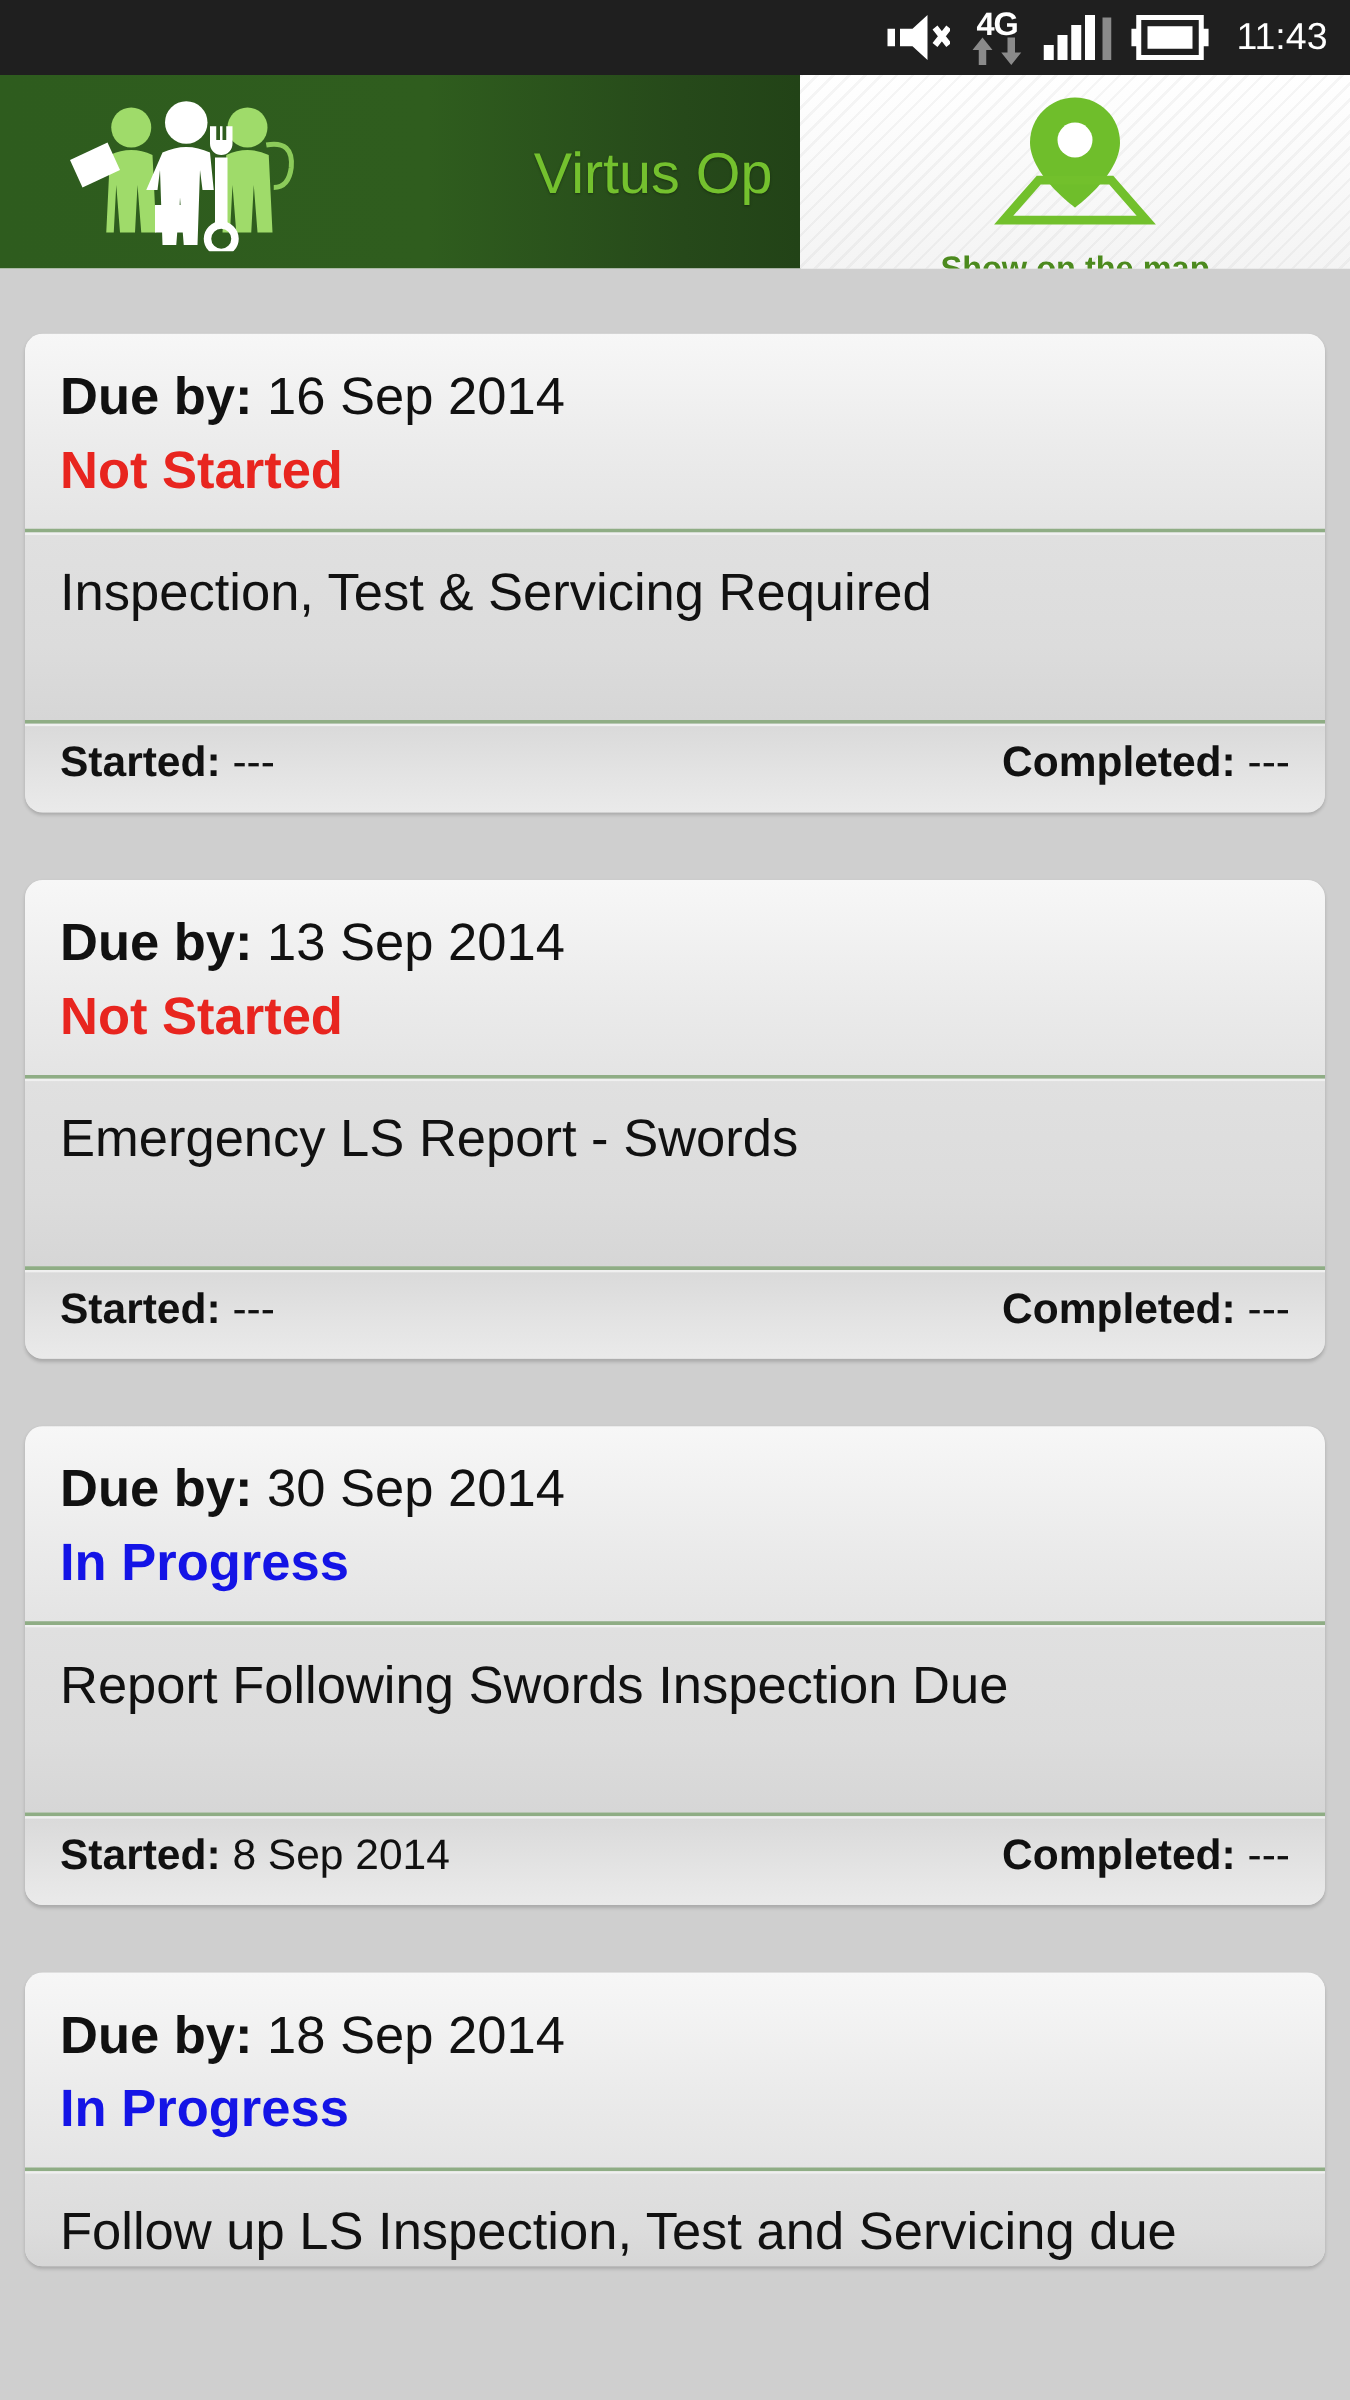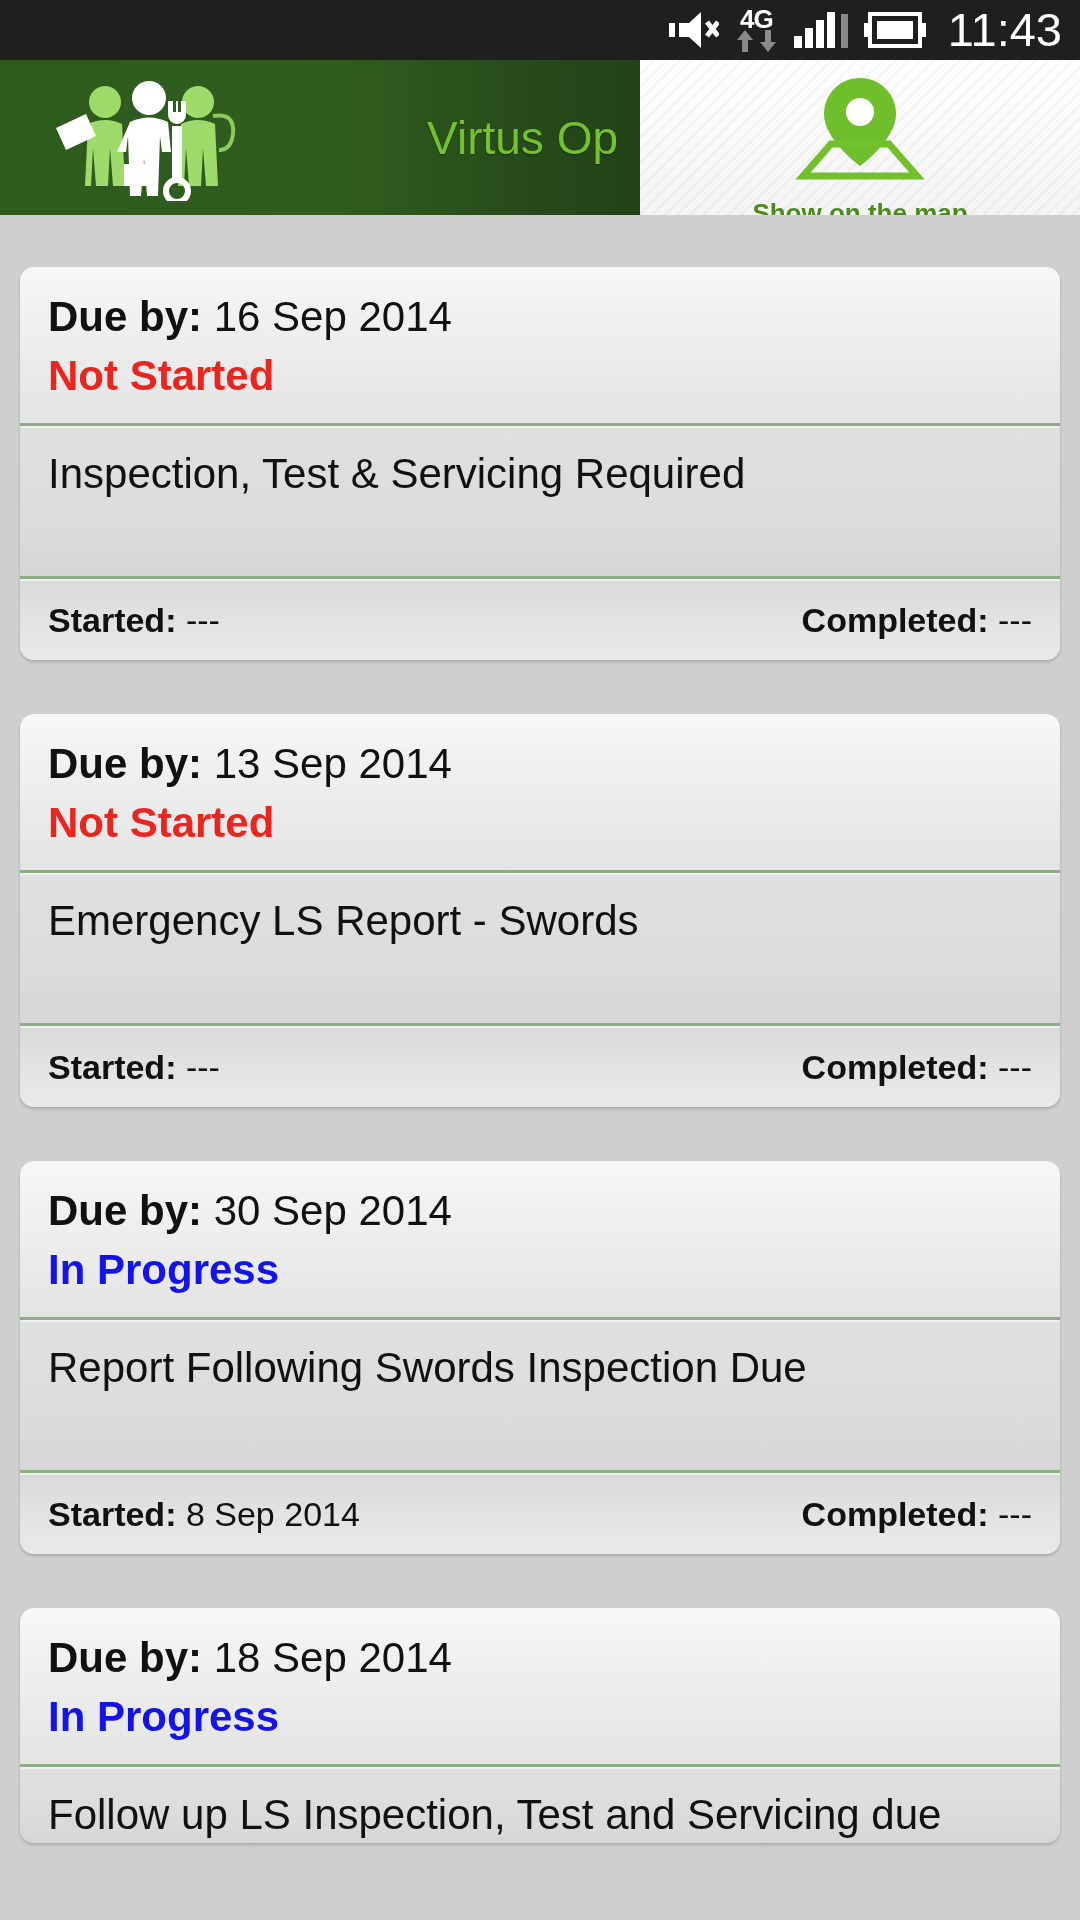--- a/index.html
+++ b/index.html
@@ -23,21 +23,21 @@
   .net-wrap{ display:flex; flex-direction:column; align-items:center; justify-content:flex-end; gap:0px; }
   .net-label{
     color:#ffffff; font-weight:bold; font-size:26px; line-height:24px;
     letter-spacing:-1px; font-family:"Liberation Sans", sans-serif;
   }
   .net-arrows{ display:flex; gap:3px; margin-top:-2px; }
   .sig-wrap{ display:flex; align-items:flex-end; gap:3px; height:36px; }
   .sig-bar{ width:8px; background:#ffffff; }
   .sig-extra{ width:7px; height:34px; background:#8a8a8a; margin-left:3px; }
   .clock{
-    color:#ffffff; font-size:47px; line-height:42px;
+    color:#ffffff; font-size:30px; line-height:42px;
     font-family:"Liberation Sans", sans-serif; letter-spacing:0px;
     margin-left:6px;
   }
 
   
   .appbar{
     position:relative;
     height:155px; width:100%;
     background:#ffffff;
     overflow:hidden;
@@ -116,21 +116,21 @@
     padding:18px 28px 0 28px;
     min-height:148px;
   }
   .desc{
     font-size:42px; color:#111111; line-height:56px;
     font-weight:normal;
   }
 
   .card-foot{
     background:linear-gradient(180deg,#dadada 0%, #e4e4e4 60%, #eaeaea 100%);
-    padding:20px 28px 20px 28px;
+    padding:10px 28px 20px 28px;
     display:flex; align-items:center; justify-content:space-between;
     border-radius:0 0 14px 14px;
   }
   .foot-item{ font-size:34px; color:#111111; white-space:nowrap; }
   .foot-label{ font-weight:bold; }
   .foot-value{ font-weight:normal; }
 
   
   .card.clipped .card-body{ min-height:40px; padding-bottom:0; }
 </style>

